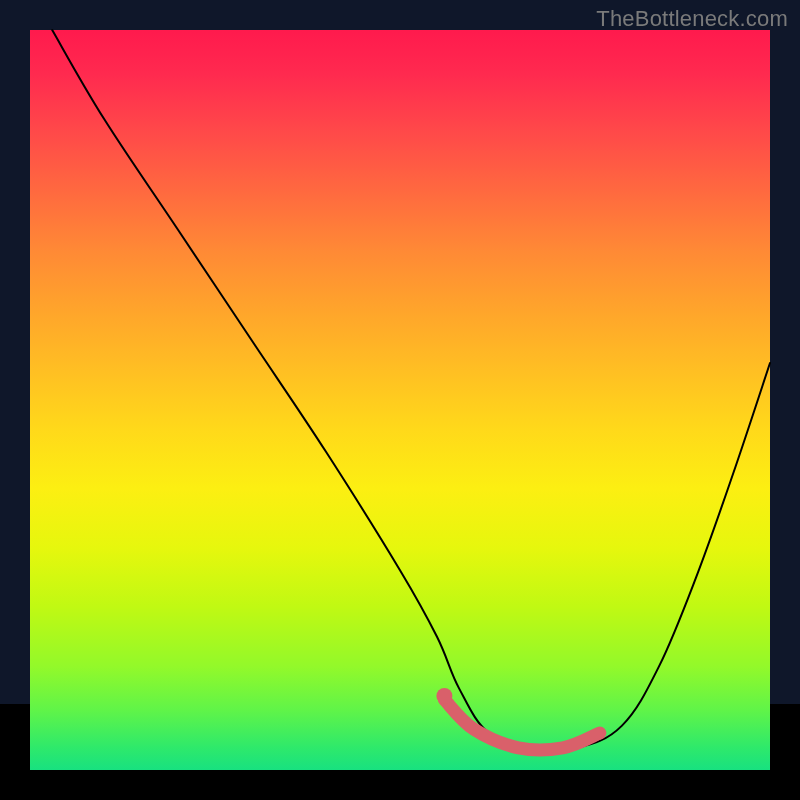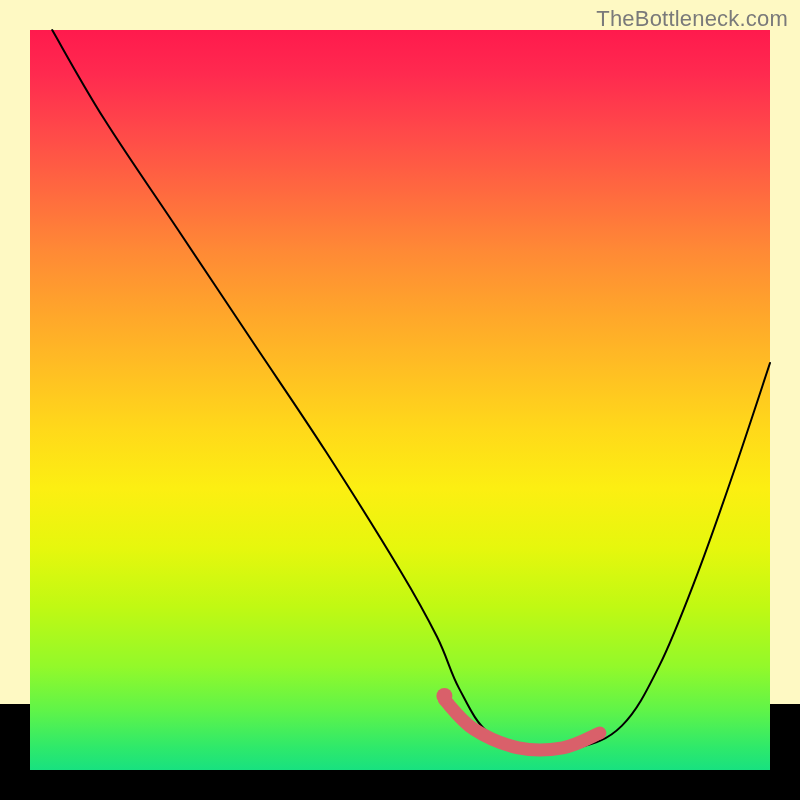--- a/index.html
+++ b/index.html
@@ -8,21 +8,21 @@
     width: 800px;
     height: 800px;
     background: #000;
     overflow: hidden;
     font-family: Arial, Helvetica, sans-serif;
   }
   .stage {
     position: relative;
     width: 800px;
     height: 704px;
-    background: #fef9c3;
+    background: #0f172a;
   }
   .plot {
     position: absolute;
     left: 30px;
     top: 30px;
     width: 740px;
     height: 740px;
     
     background: linear-gradient(
       to bottom,

